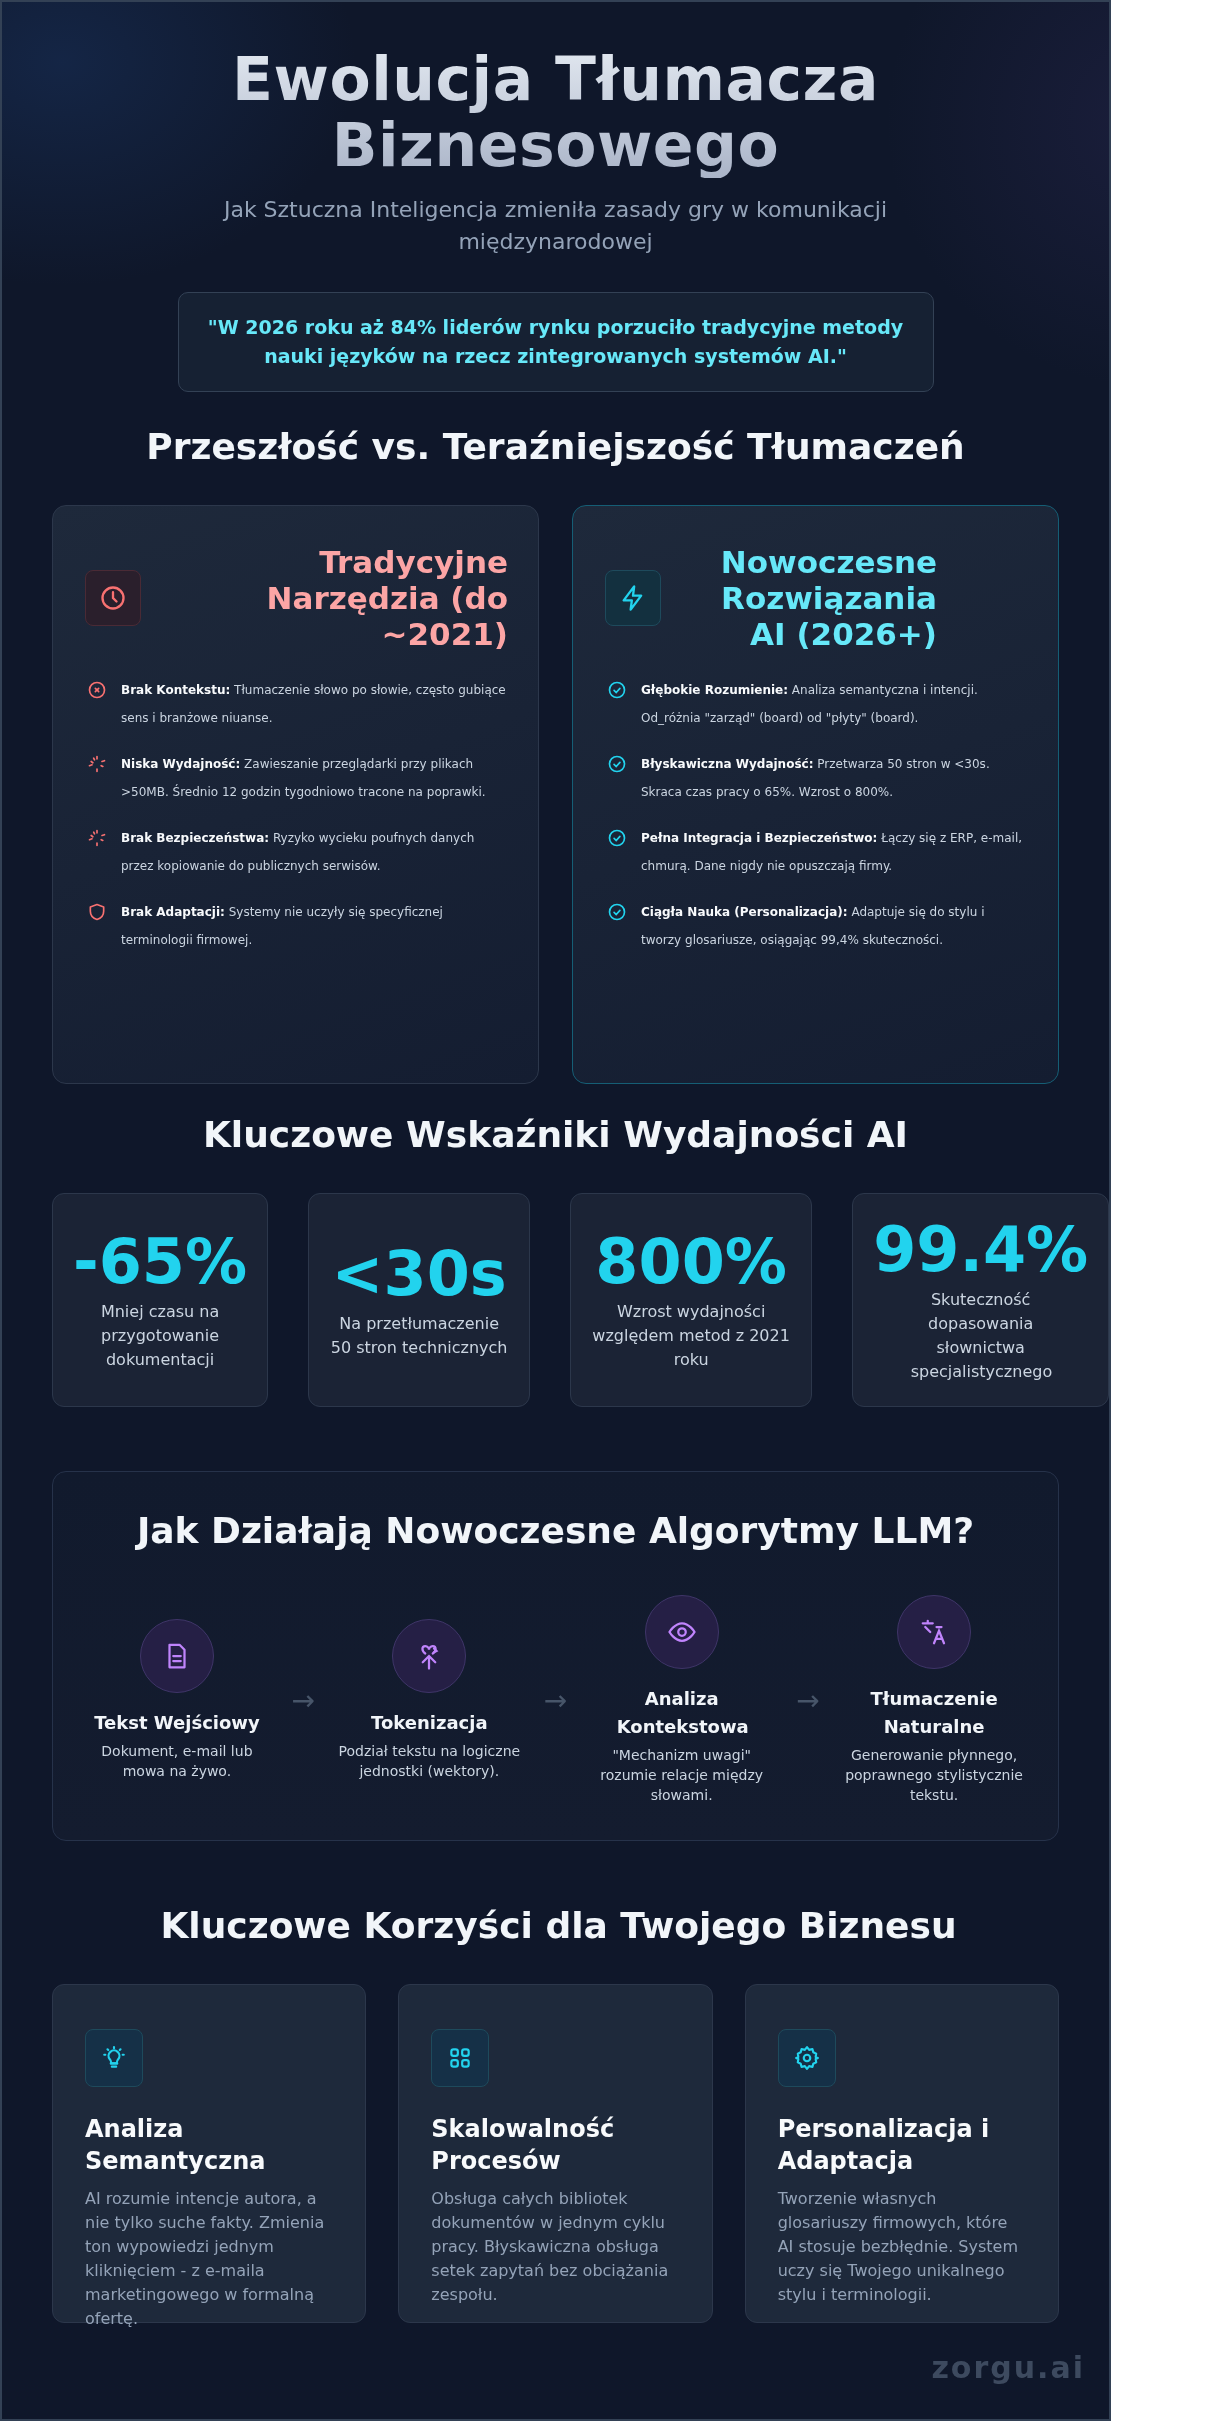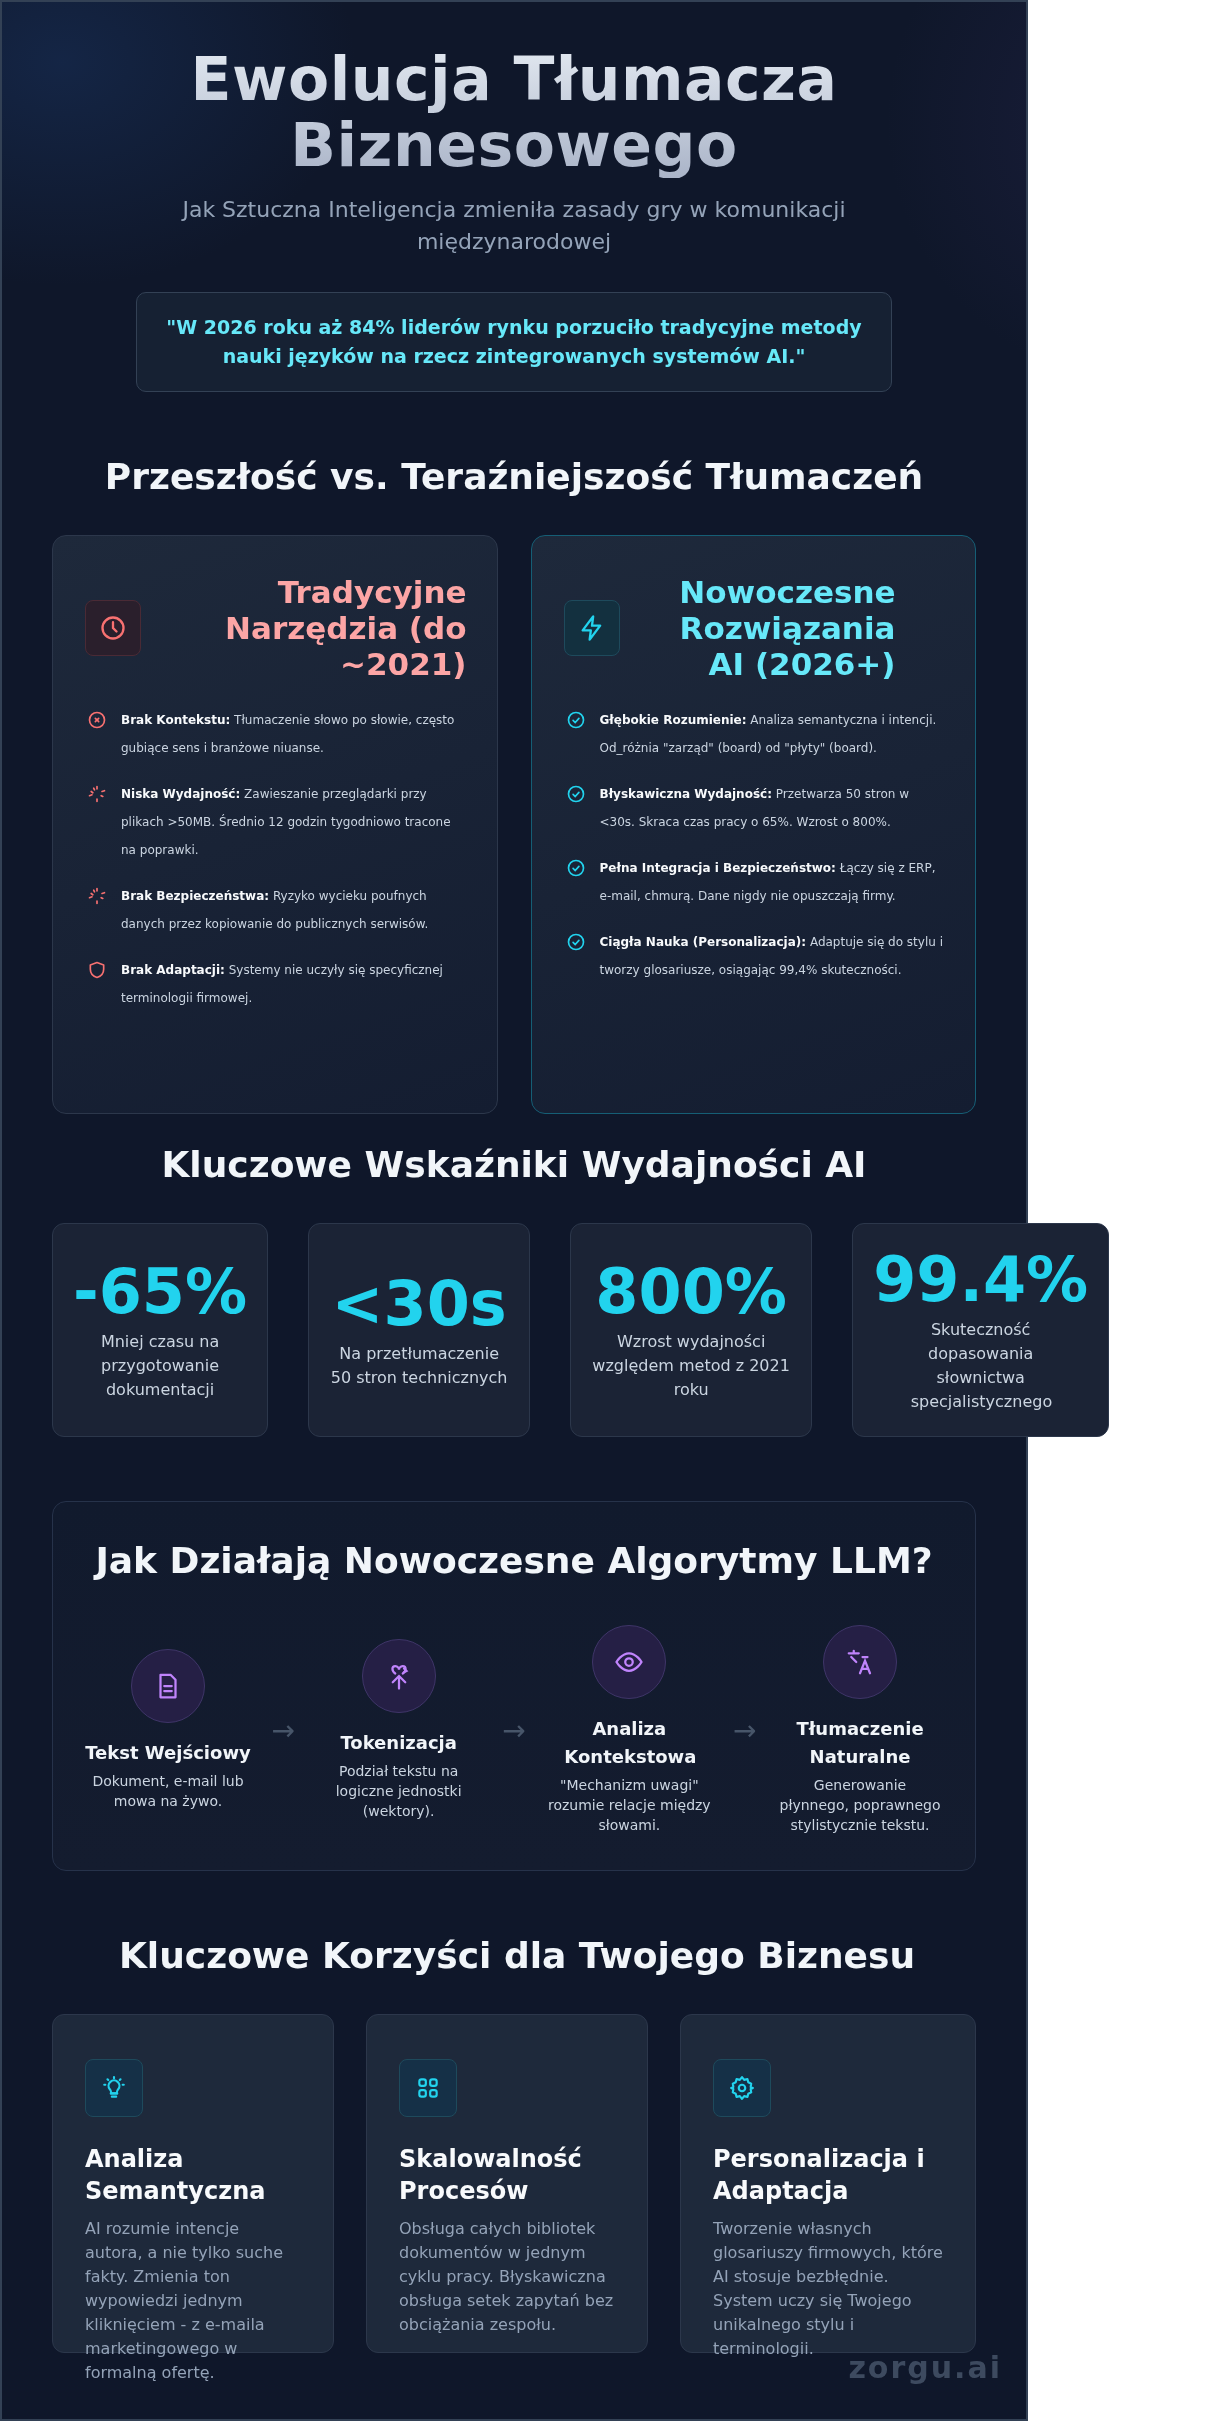--- a/index.html
+++ b/index.html
@@ -1,19 +1,19 @@
 <!DOCTYPE html>
 <html><head>
   <meta charset="utf-8">
   <style>
     * { box-sizing: border-box; margin: 0; padding: 0; }
     html, body { width: 1220px; height: 2421px; background: #ffffff; overflow: hidden; }
     body { font-family: "DejaVu Sans", sans-serif; }
     .page {
-      position: absolute; left: 0; top: 0; width: 1028px; height: 2421px;
+      position: absolute; left: 0; top: 0; width: 1111px; height: 2421px;
       background: #0f172a;
       background-image:
         radial-gradient(ellipse 420px 320px at 60px 60px, rgba(30,64,120,0.35), transparent 70%),
         radial-gradient(ellipse 380px 380px at 1150px 120px, rgba(60,50,110,0.25), transparent 70%),
         linear-gradient(180deg, #0f172a 0%, #0f172a 100%);
       border: 2px solid #334155;
       color: #e2e8f0;
     }
     .hero { text-align: center; padding-top: 44px; }
     .hero h1 {
@@ -26,21 +26,21 @@
       margin: 16px auto 0; width: 760px; font-size: 22px; line-height: 32px; color: #94a3b8;
     }
     .quote {
       margin: 34px auto 0; width: 756px; padding: 20px 16px;
       border: 1px solid #334155; border-radius: 10px; background: rgba(30,41,59,0.55);
       text-align: center; color: #67e8f9; font-weight: bold; font-size: 19px; line-height: 29px;
     }
     .section-title {
       text-align: center; font-size: 36px; font-weight: bold; color: #f1f5f9;
     }
-    .cmp-title { margin-top: 64px; }
+    .cmp-title { margin-top: 34px; }
     .cmp { display: flex; gap: 33px; padding: 0 50px; margin-top: 38px; }
     .cmp-card {
       width: 534px; height: 579px; border-radius: 14px; padding: 38px 30px 30px 32px;
       background: linear-gradient(160deg, #1e293b 0%, #141d31 100%);
       border: 1px solid #2c374b;
     }
     .cmp-card.modern { border-color: #155e75; }
     .cmp-head { display: flex; align-items: center; gap: 16px; margin-bottom: 24px; text-align: right; }
     .cmp-icon {
       flex: 0 0 56px; width: 56px; height: 56px; border-radius: 8px;

